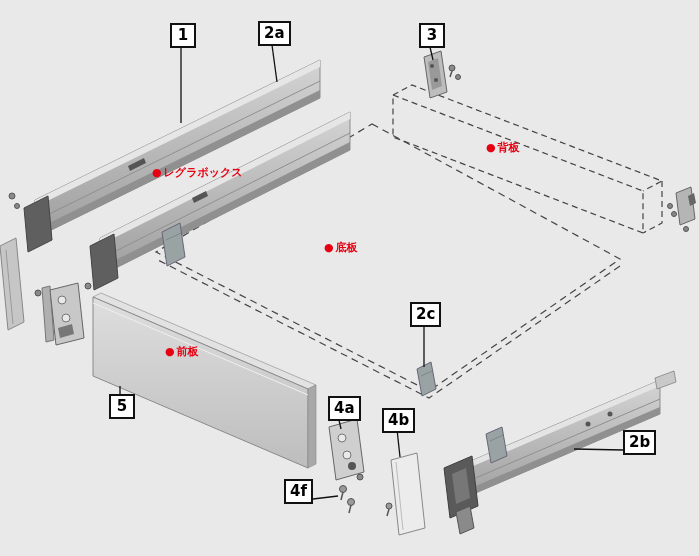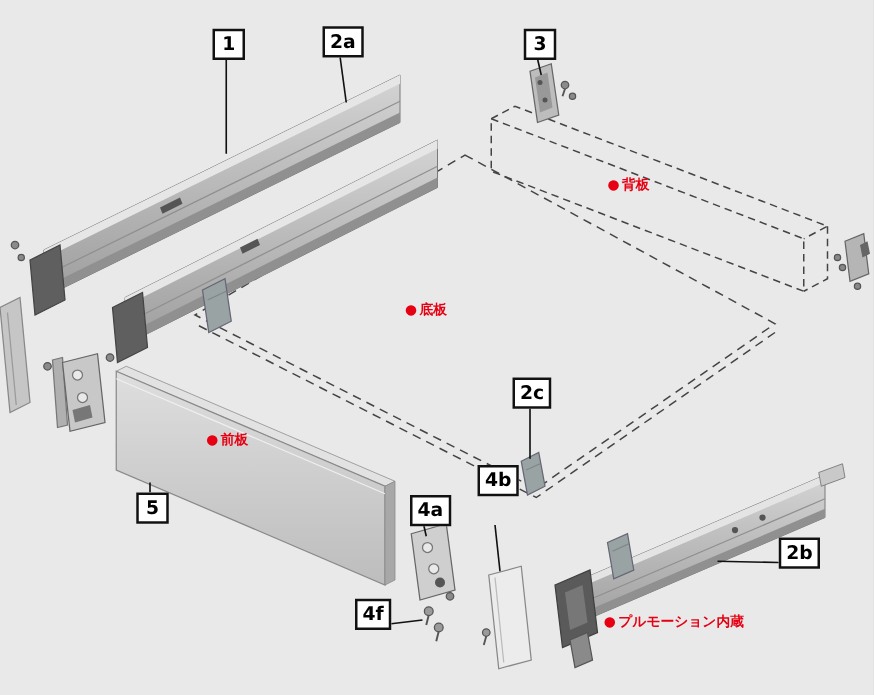--- a/index.html
+++ b/index.html
@@ -172,30 +172,30 @@
       <line class="leader" x1="623" y1="450" x2="574" y2="449"></line>
     </g>
   </svg>
 
   <div class="callout" style="left:170px;top:23px">1</div>
   <div class="callout" style="left:258px;top:21px">2a</div>
   <div class="callout" style="left:419px;top:23px">3</div>
   <div class="callout" style="left:410px;top:302px">2c</div>
   <div class="callout" style="left:109px;top:394px">5</div>
   <div class="callout" style="left:328px;top:396px">4a</div>
-  <div class="callout" style="left:382px;top:372px">4b</div>
+  <div class="callout" style="left:382px;top:408px">4b</div>
   <div class="callout" style="left:284px;top:479px">4f</div>
   <div class="callout" style="left:623px;top:430px">2b</div>
 
+  <div class="plabel" style="left:152px;top:163px">
+    <span class="bullet">●</span><span>レグラボックス</span>
+  </div>
   <div class="plabel" style="left:486px;top:138px">
     <span class="bullet">●</span><span>背板</span>
   </div>
   <div class="plabel" style="left:324px;top:238px">
     <span class="bullet">●</span><span>底板</span>
   </div>
   <div class="plabel" style="left:165px;top:342px">
     <span class="bullet">●</span><span>前板</span>
   </div>
-  <div class="plabel" style="left:483px;top:488px">
-    <span class="bullet">●</span><span>プルモーション内蔵</span>
-  </div>
 
 </div>
 
 </body></html>

